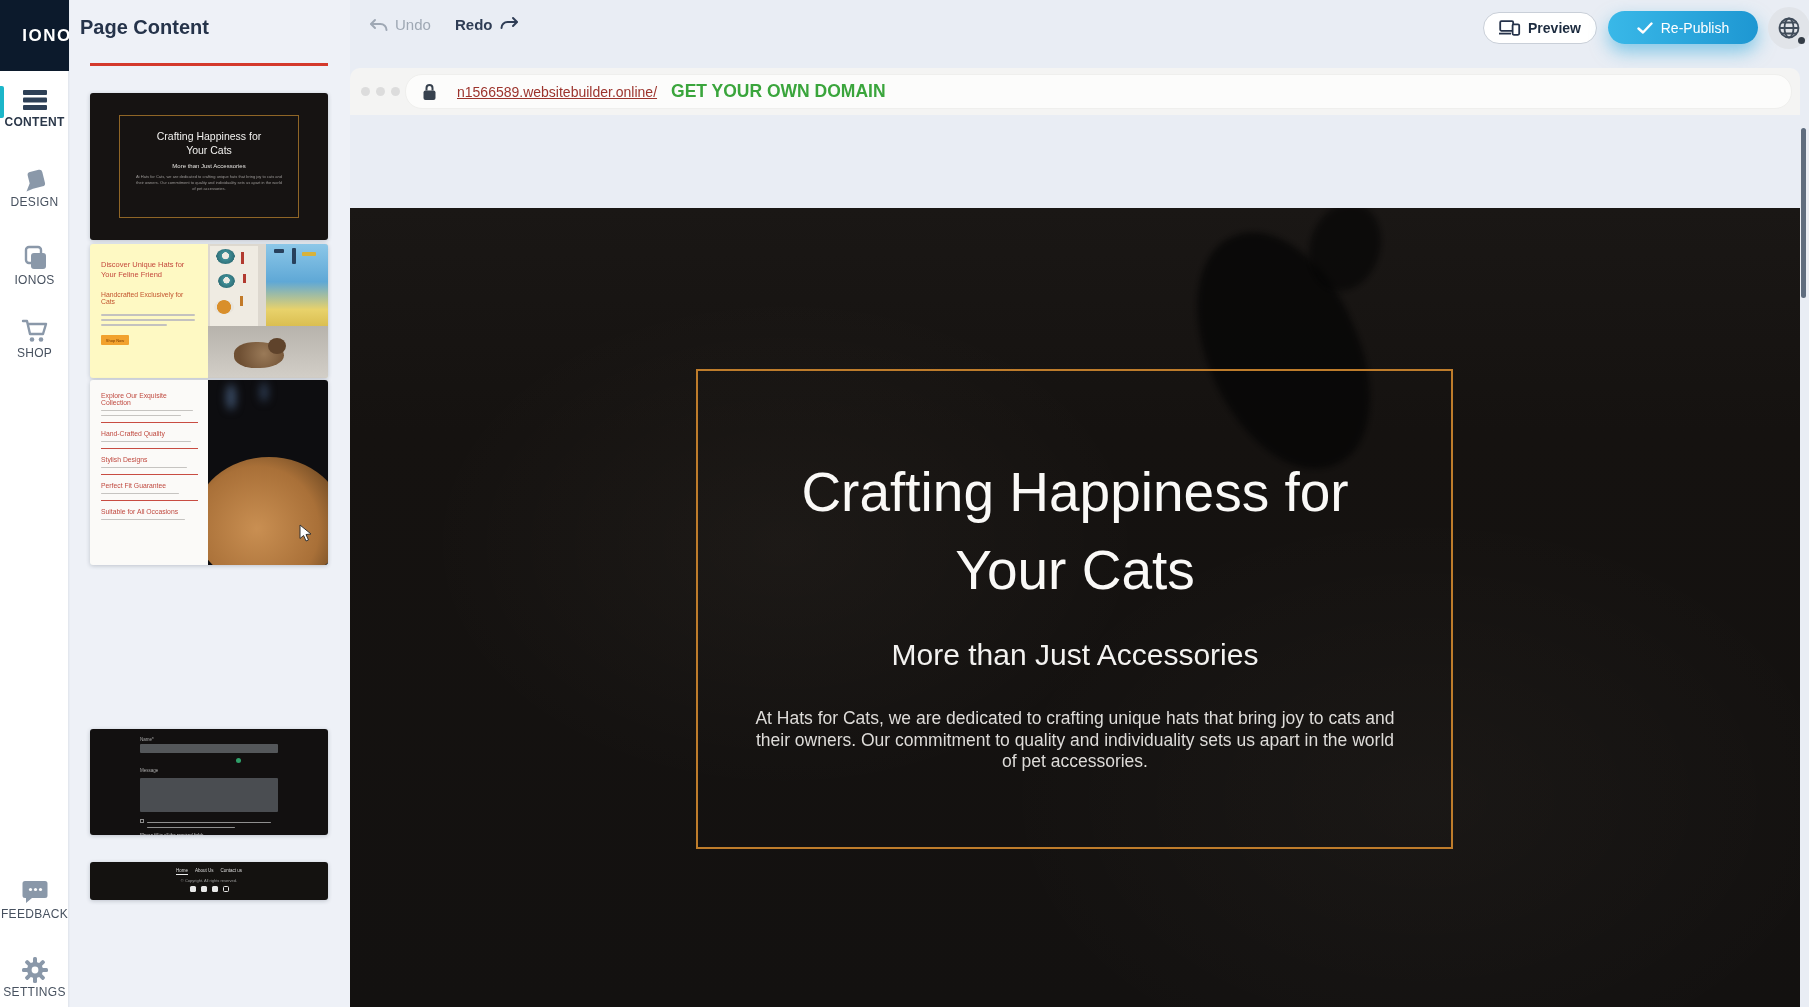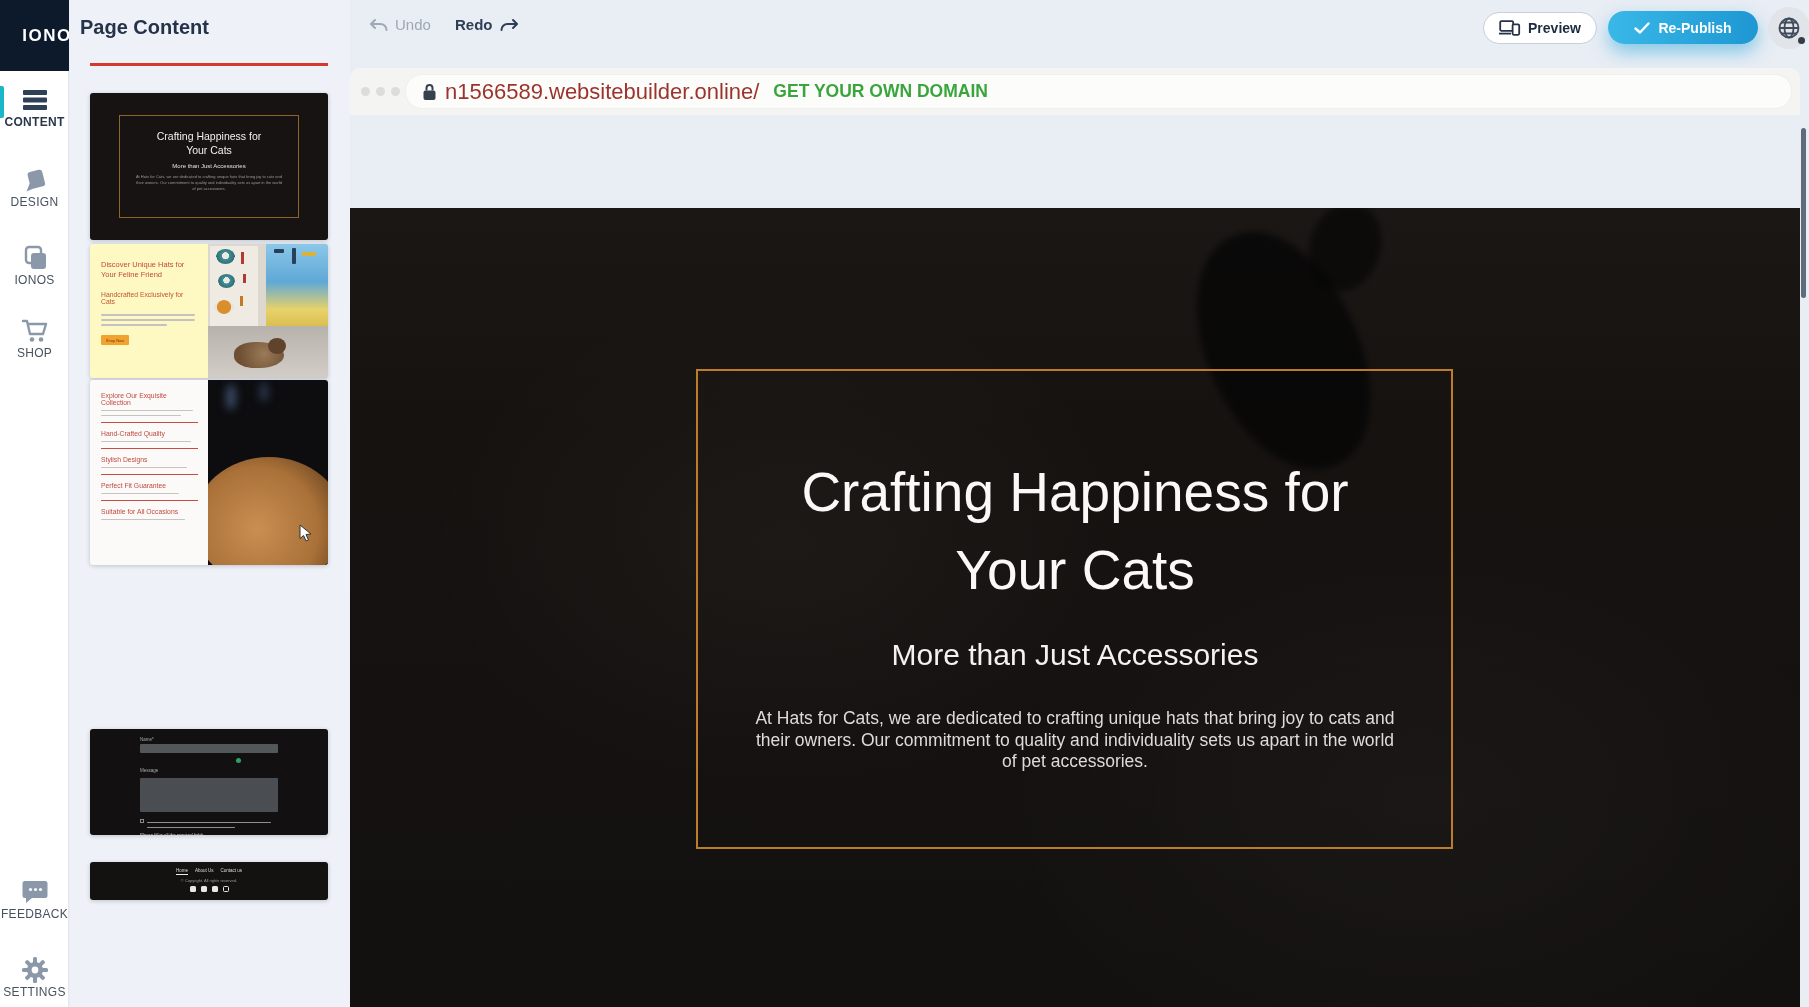--- a/index.html
+++ b/index.html
@@ -85,32 +85,32 @@
   .t6-nav .u { border-bottom:0.8px solid #EEE; padding-bottom:1px; }
   .t6-cp { margin-top:3px; font-size:4px; color:#9A9A9A; }
   .t6-icons { margin-top:3px; display:flex; justify-content:center; gap:5px; }
   .t6-ic { width:6px; height:6px; background:#E8E8E8; border-radius:1.5px; }
   .t6-ic.o { background:transparent; border:1px solid #E8E8E8; }
 
   .cursor { position:absolute; left:228px; top:524px; z-index:40; }
 
   
   .tb-undo { position:absolute; left:369px; top:16px; display:flex; align-items:center; gap:6px; color:#9FA8B4; font-size:15px; cursor:pointer; }
-  .tb-redo { position:absolute; left:455px; top:16px; display:flex; align-items:center; gap:6px; color:#2F3D55; font-size:15px; font-weight:700; cursor:pointer; }
+  .tb-redo { position:absolute; left:455px; top:16px; display:flex; align-items:flex-start; gap:6px; color:#2F3D55; font-size:15px; font-weight:700; cursor:pointer; }
   .btn-preview { position:absolute; left:1483px; top:12px; width:114px; height:32px; background:#FFF; border:1px solid #C9CFD8; border-radius:16px; display:flex; align-items:center; justify-content:center; gap:7px; font-size:14px; font-weight:700; color:#1C2B3F; cursor:pointer; }
-  .btn-republish { position:absolute; left:1608px; top:11px; width:150px; height:33px; border-radius:17px; background:linear-gradient(90deg,#39B8E8,#1E97D2); box-shadow:0 8px 18px rgba(45,170,220,.55); display:flex; align-items:center; justify-content:center; gap:8px; font-size:14px; font-weight:700; color:#FFF; cursor:pointer; }
+  .btn-republish { position:absolute; left:1608px; top:11px; width:150px; height:33px; border-radius:17px; background:linear-gradient(90deg,#39B8E8,#1E97D2); box-shadow:0 8px 18px rgba(45,170,220,.55); display:flex; align-items:center; justify-content:center; gap:8px; font-size:14px; font-weight:400; color:#FFF; cursor:pointer; }
   .btn-globe { position:absolute; left:1768px; top:7px; width:42px; height:42px; border-radius:50%; background:#E1E4E9; display:flex; align-items:center; justify-content:center; cursor:pointer; }
   .globe-dot { position:absolute; right:5px; bottom:5px; width:7px; height:7px; border-radius:50%; background:#343C46; }
 
   
   .chrome { position:absolute; left:350px; top:68px; width:1450px; height:47px; background:#F4F4F3; border-radius:10px 10px 0 0; z-index:10; }
   .win-dots { position:absolute; left:11px; top:19px; display:flex; gap:6px; }
   .win-dots i { width:9px; height:9px; border-radius:50%; background:#DCDCDC; }
   .addr-pill { position:absolute; left:55px; top:6px; right:8px; height:35px; background:#FCFCFB; border:1px solid #EFEFED; border-radius:17px; display:flex; align-items:center; padding-left:16px; }
-  .addr-url { margin-left:8px; font-size:22px; color:#9C332C; }
+  .addr-url { margin-left:20px; font-size:14px; color:#9C332C;text-decoration:underline; }
   .addr-cta { margin-left:14px; font-size:17.5px; font-weight:700; color:#3AA53C; cursor:pointer; }
 
   
   .site-header { position:absolute; left:350px; top:115px; width:1450px; height:93px; background:#E13B2E; z-index:5; }
   .site-logo { position:absolute; left:31px; top:33px; font-size:23px; font-weight:700; color:#F5F1EC; transform:scaleX(.72); transform-origin:left center; letter-spacing:0; white-space:nowrap; cursor:pointer; }
   .nav-item { position:absolute; top:32px; font-size:15.5px; color:#FFF; cursor:pointer; white-space:nowrap; }
   .nav-underline { position:absolute; left:1118px; top:57px; width:60px; height:2px; background:#FFF; }
   .nav-dots { position:absolute; left:1381px; top:30px; font-size:13px; letter-spacing:1px; color:#FFF; cursor:pointer; }
 
   .hero { position:absolute; left:350px; top:208px; width:1450px; height:799px; overflow:hidden; cursor:pointer;

